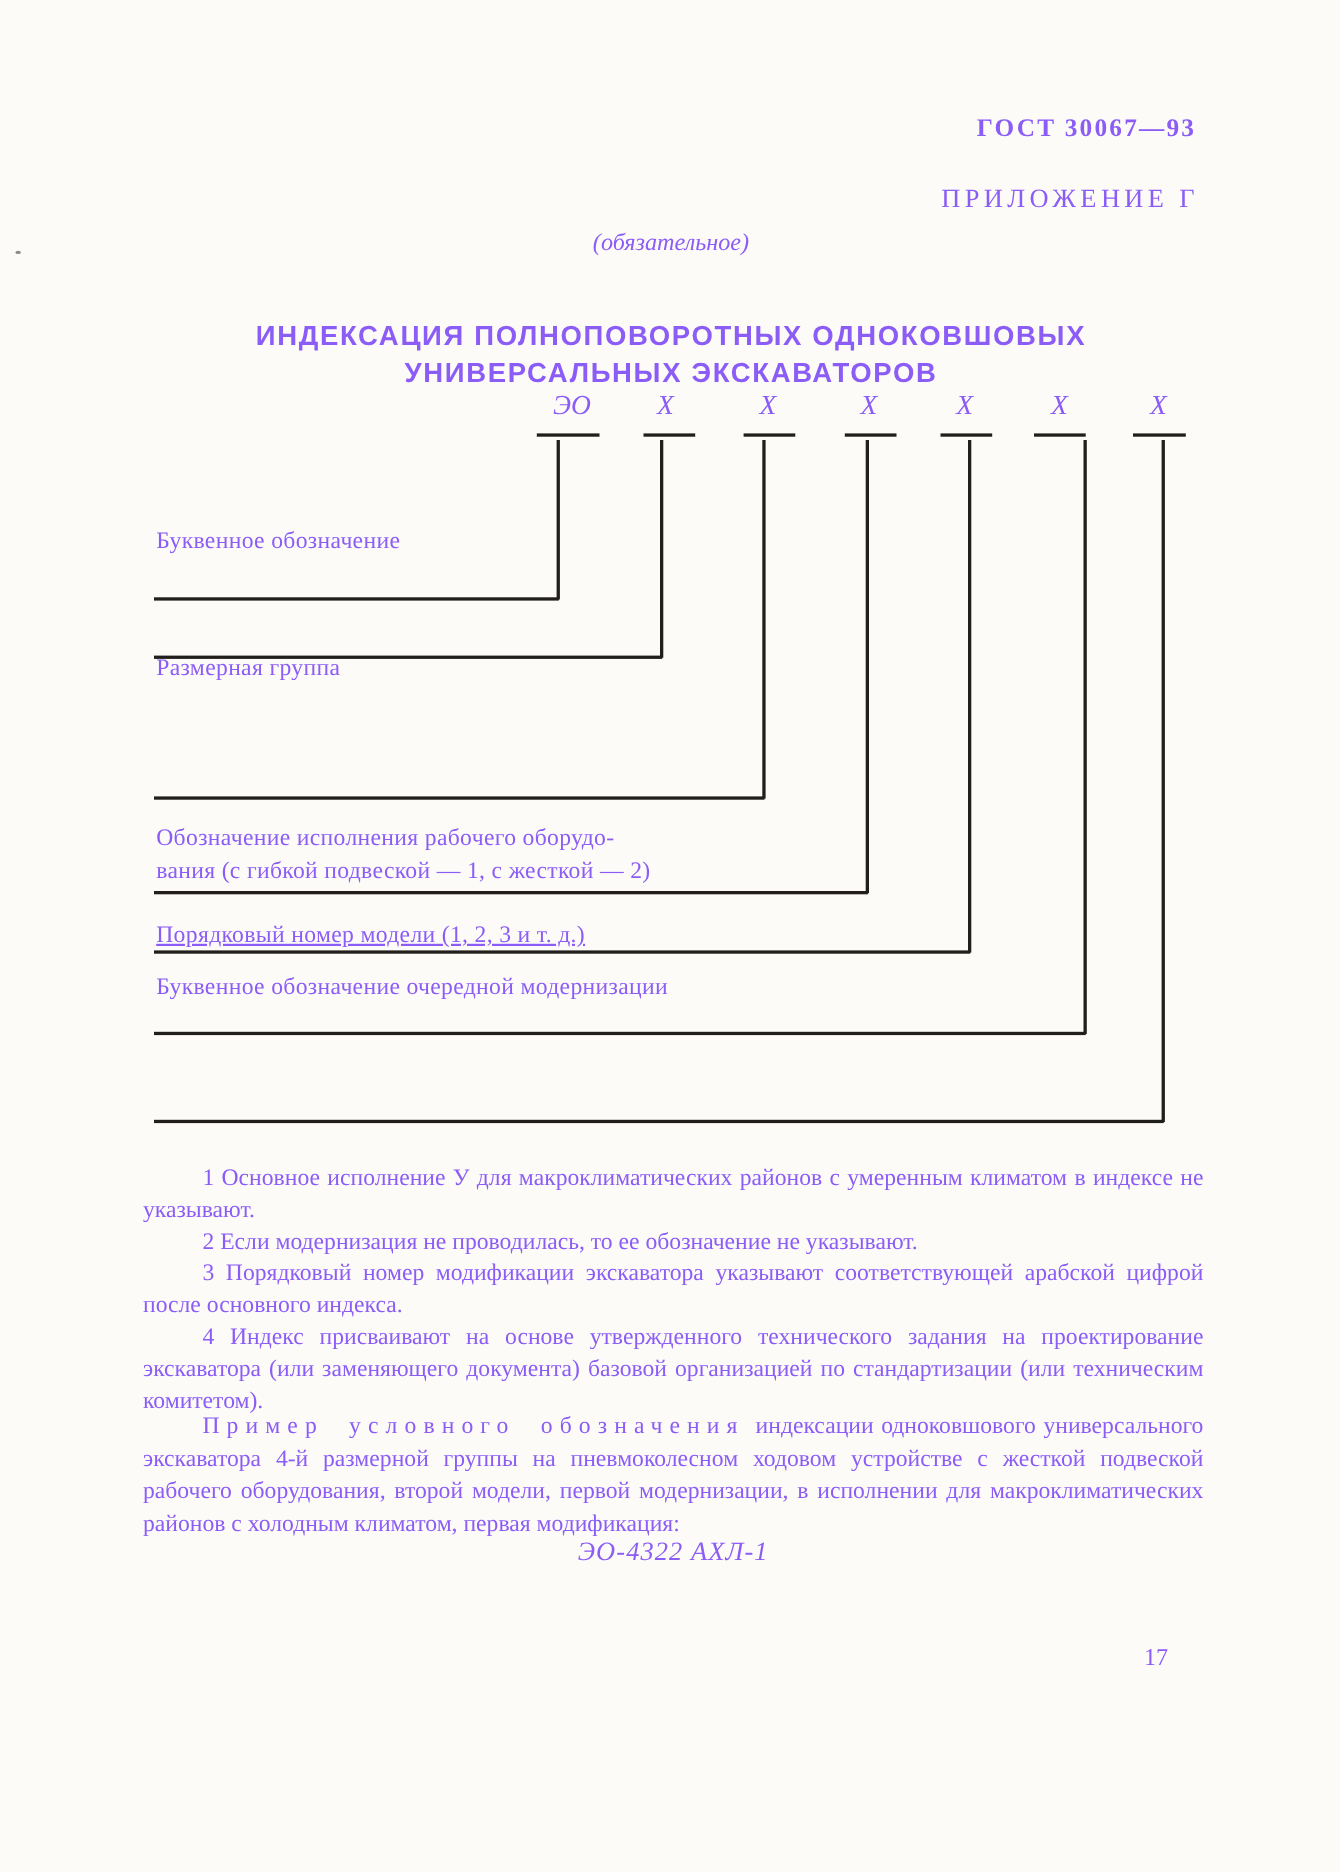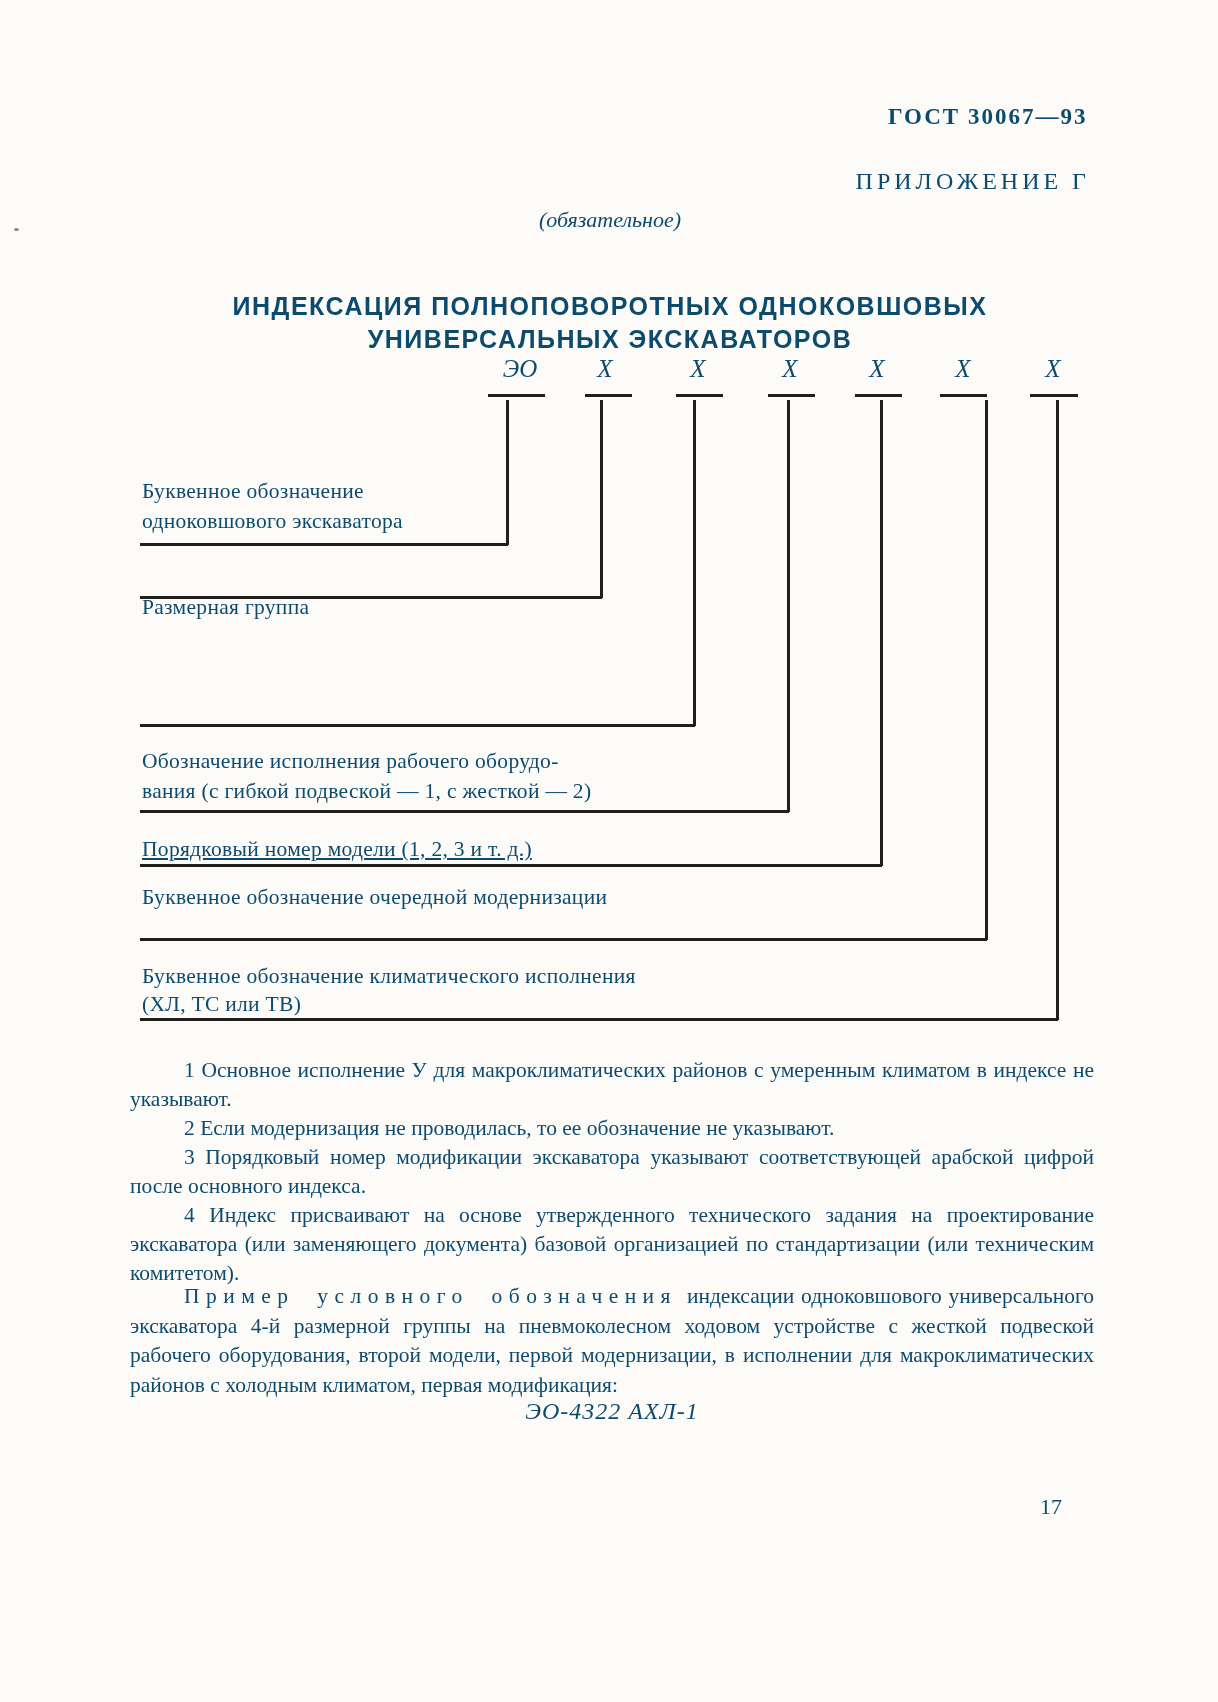--- a/index.html
+++ b/index.html
@@ -2,21 +2,21 @@
 <html lang="ru"><head>
 <meta charset="utf-8">
 <style>
   html,body{margin:0;padding:0;}
   body{background:#e8e6e2;}
   .page{
     position:relative;
     width:1218px;height:1702px;
     margin:0 auto;
     background:#fcfbf8;
-    color:#0c4a6e;
+    color:#8b5cf6;
     font-family:"Liberation Serif","DejaVu Serif",serif;
     overflow:hidden;
   }
   .doc-number{
     position:absolute;left:888px;top:104px;
     font-weight:bold;font-size:23px;letter-spacing:2px;
   }
   .appendix-title{
     position:absolute;left:130px;top:168px;width:960px;
     text-align:right;font-size:24px;letter-spacing:4px;
@@ -110,45 +110,40 @@
   <div class="hline" style="top:543px;width:368px;"></div>
   <div class="hline" style="top:596px;width:462px;"></div>
   <div class="hline" style="top:724px;width:555px;"></div>
   <div class="hline" style="top:810px;width:649px;"></div>
   <div class="hline" style="top:864px;width:742px;"></div>
   <div class="hline" style="top:938px;width:847px;"></div>
   <div class="hline" style="top:1018px;width:918px;"></div>
 
   <div class="dlabel" style="top:476px;width:360px;">
     <span class="ln">Буквенное обозначение</span>
-    <span class="ln">одноковшового экскаватора</span>
   </div>
 
   <div class="dlabel" style="top:592px;width:420px;">
     <span class="ln">Размерная группа</span>
   </div>
 
 
   <div class="dlabel" style="top:746px;width:580px;">
     <span class="ln">Обозначение исполнения рабочего оборудо-</span>
     <span class="ln">вания (с гибкой подвеской — 1, с жесткой — 2)</span>
   </div>
 
   <div class="dlabel" style="top:834px;width:620px;text-decoration:underline;">
     <span class="ln">Порядковый номер модели (1, 2, 3 и т. д.)</span>
   </div>
 
   <div class="dlabel" style="top:882px;width:640px;">
     <span class="ln">Буквенное обозначение очередной модернизации</span>
   </div>
 
-  <div class="dlabel" style="top:962px;width:680px;line-height:28px;">
-    <span class="ln">Буквенное обозначение климатического исполнения</span>
-    <span class="ln">(ХЛ, ТС или ТВ)</span>
-  </div>
 
   <div class="notes">
     <p>1 Основное исполнение У для макроклиматических районов с умеренным климатом в индексе не указывают.</p>
     <p>2 Если модернизация не проводилась, то ее обозначение не указывают.</p>
     <p>3 Порядковый номер модификации экскаватора указывают соответствующей арабской цифрой после основного индекса.</p>
     <p>4 Индекс присваивают на основе утвержденного технического задания на проектирование экскаватора (или заменяющего документа) базовой организацией по стандартизации (или техническим комитетом).</p>
   </div>
 
   <div class="example">
     <p><span class="lead-spaced">Пример условного обозначения</span><span>индексации одноковшового универсального экскаватора 4-й размерной группы на пневмоколесном ходовом устройстве с жесткой подвеской рабочего оборудования, второй модели, первой модернизации, в исполнении для макроклиматических районов с холодным климатом, первая модификация:</span></p>

